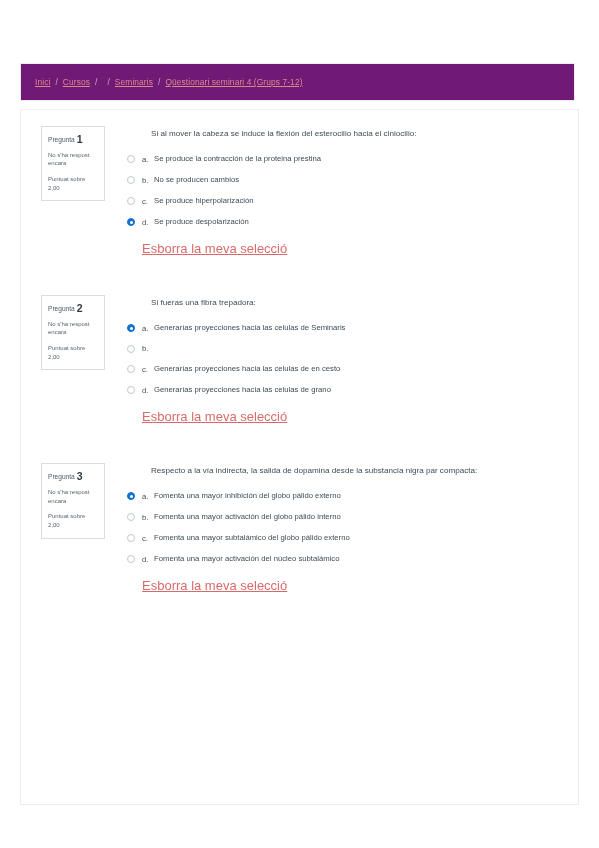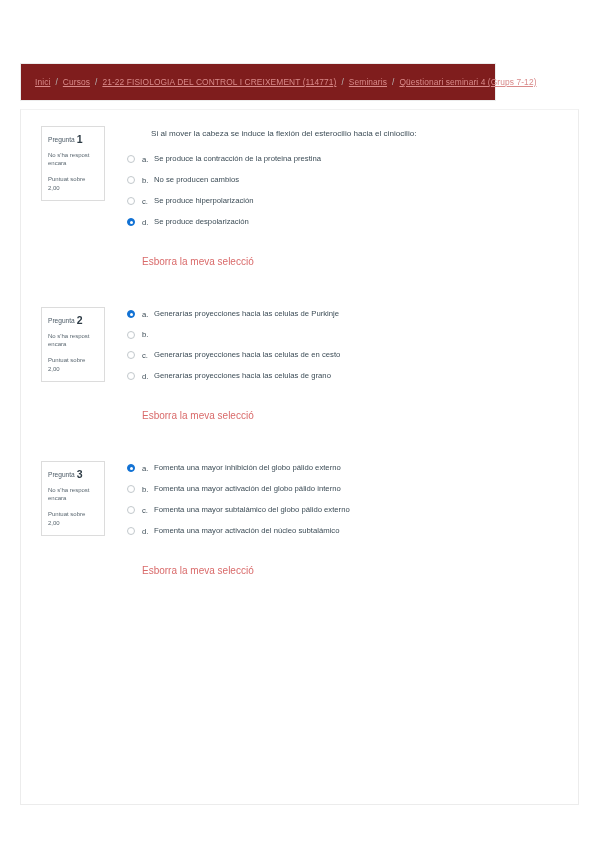--- a/index.html
+++ b/index.html
@@ -21,24 +21,24 @@
     height: 848px;
     background: #ffffff;
     overflow: hidden;
   }
 
   
   .breadcrumb-card {
     position: absolute;
     left: 20px;
     top: 63px;
-    width: 476px;
+    width: 555px;
     box-sizing: border-box;
     height: 38px;
-    background: #7f1d1d;
+    background: #701a75;
     border: 1px solid #ececec;
     border-top: 1px solid #ececec;
     display: flex;
     align-items: center;
     padding: 0 14px;
   }
   .breadcrumb {
     display: flex;
     align-items: center;
     flex-wrap: nowrap;
@@ -169,41 +169,41 @@
     min-width: 12px;
     color: #3c4c56;
   }
   .ans-text {
     color: #3c4c56;
     line-height: 1.3;
   }
 
   .clear-link {
     display: inline-block;
-    margin-top: 18px;
+    margin-top: 3px;
     margin-left: 15px;
-    font-size: 10px;
+    font-size: 13px;
     color: #d96a6a;
     cursor: pointer;
+    text-decoration: underline;
   }
 
   .q-spacer-1 { height: 16px; }
 </style>
 </head>
 <body>
 
 <div class="page">
 
   <div class="breadcrumb-card">
     <nav class="breadcrumb" id="breadcrumb">
         <span class="crumb-link">Inici</span>
         <span class="crumb-sep">/</span>
         <span class="crumb-link">Cursos</span>
         <span class="crumb-sep">/</span>
-        <span class="crumb-link">21-22 FISIOLOGIA DEL CONTROL I CREIXEMENT (114771)</span>
         <span class="crumb-sep">/</span>
         <span class="crumb-link">Seminaris</span>
         <span class="crumb-sep">/</span>
         <span class="crumb-link">Qüestionari seminari 4 (Grups 7-12)</span>
       </nav>
   </div>
 
   <div class="content-card">
     <div class="q-spacer-1"></div>
     <div id="questions-container">
@@ -241,25 +241,25 @@
         </div>
         <div class="question" style="margin-bottom: 38px;">
           <div class="q-info">
             <div class="q-info-title"><span>Pregunta</span><span class="qnum">2</span></div>
             <div class="q-info-state">No s'ha respost encara</div>
             <div class="q-info-marks">
               <div>Puntuat sobre</div>
               <div>2,00</div>
             </div>
           </div>
-          <div class="q-body"><ul class="answers">
+          <div class="q-body"><div class="q-text">Si fueras una fibra trepadora:</div><ul class="answers">
               <li class="answer">
                 <span class="radio checked"></span>
                 <span class="ans-letter">a.</span>
-                <span class="ans-text">Generarías proyecciones hacia las celulas de Purkinje</span>
+                <span class="ans-text">Generarías proyecciones hacia las celulas de Seminaris</span>
               </li>
               <li class="answer">
                 <span class="radio"></span>
                 <span class="ans-letter">b.</span>
               </li>
               <li class="answer">
                 <span class="radio"></span>
                 <span class="ans-letter">c.</span>
                 <span class="ans-text">Generarías proyecciones hacia las celulas de en cesto</span>
               </li>
@@ -272,21 +272,21 @@
         </div>
         <div class="question" style="margin-bottom: 38px;">
           <div class="q-info">
             <div class="q-info-title"><span>Pregunta</span><span class="qnum">3</span></div>
             <div class="q-info-state">No s'ha respost encara</div>
             <div class="q-info-marks">
               <div>Puntuat sobre</div>
               <div>2,00</div>
             </div>
           </div>
-          <div class="q-body"><ul class="answers">
+          <div class="q-body"><div class="q-text">Respecto a la vía indirecta, la salida de dopamina desde la substancia nigra par compacta:</div><ul class="answers">
               <li class="answer">
                 <span class="radio checked"></span>
                 <span class="ans-letter">a.</span>
                 <span class="ans-text">Fomenta una mayor inhibición del globo pálido externo</span>
               </li>
               <li class="answer">
                 <span class="radio"></span>
                 <span class="ans-letter">b.</span>
                 <span class="ans-text">Fomenta una mayor activación del globo pálido interno</span>
               </li>

